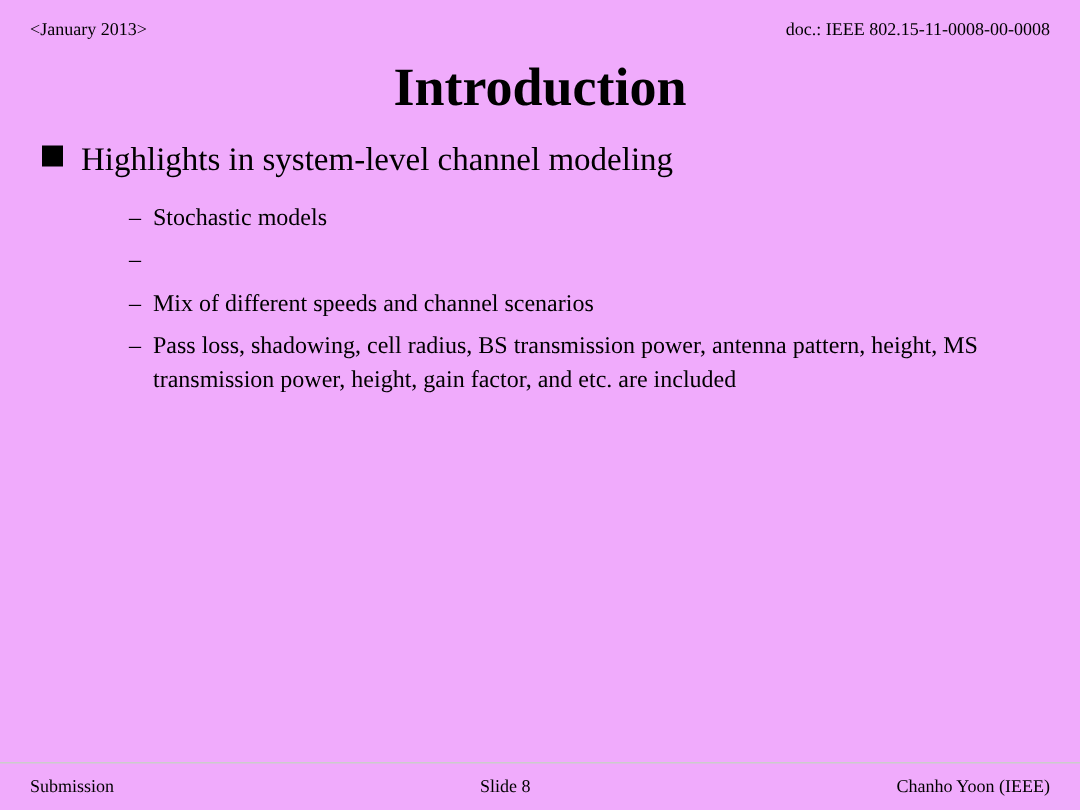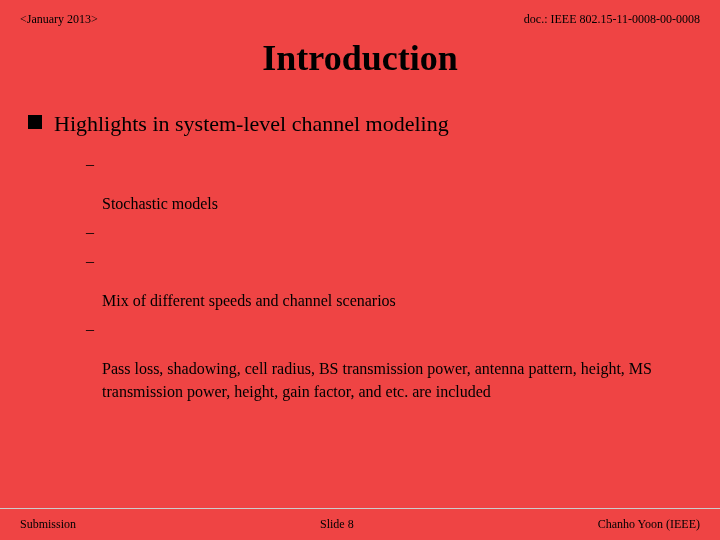--- a/index.html
+++ b/index.html
@@ -13,21 +13,21 @@
       height: 540px;
       background: #ffffff;
       font-family: 'Times New Roman', Times, serif;
       overflow: hidden;
       position: relative;
     }
 
     .slide {
       width: 720px;
       height: 540px;
-      background: #ef4444;
+      background: #f0abfc;
       position: relative;
       padding: 0;
     }
 
     .header {
       display: flex;
       justify-content: space-between;
       align-items: flex-start;
       padding: 12px 20px 0 20px;
     }
@@ -38,21 +38,21 @@
     }
 
     .header-right {
       font-size: 12px;
       color: #000000;
     }
 
     .title-section {
       text-align: center;
       margin-top: 10px;
-      margin-bottom: 32px;
+      margin-bottom: 14px;
     }
 
     .title {
       font-size: 36px;
       font-weight: bold;
       color: #000000;
       font-family: 'Times New Roman', Times, serif;
     }
 
     .content {
@@ -97,21 +97,20 @@
       margin-right: 8px;
       flex-shrink: 0;
       line-height: 1.4;
     }
 
     .sub-bullet-text {
       font-size: 16px;
       color: #000000;
       font-family: 'Times New Roman', Times, serif;
       line-height: 1.4;
-      margin-top: 40px;
     }
 
     .footer {
       position: absolute;
       bottom: 0;
       left: 0;
       right: 0;
       display: flex;
       justify-content: space-between;
       align-items: center;

